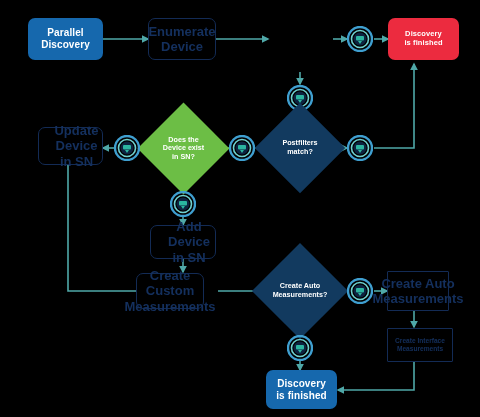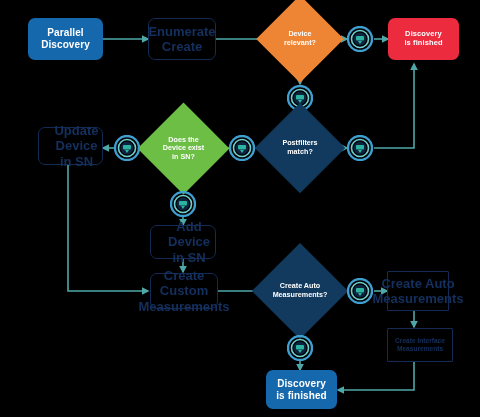--- a/index.html
+++ b/index.html
@@ -156,31 +156,24 @@
   <div class="node box box-filled-blue label-2line" style="left:28px; top:18px; width:75px; height:42px;">
     <div>
       <span>Parallel</span>
       <span>Discovery</span>
     </div>
   </div>
 
   <div class="node box box-outline label-2line" style="left:148px; top:18px; width:68px; height:42px;">
     <div>
       <span>Enumerate</span>
-      <span>Create</span>
-    </div>
-  </div>
-
-  <div class="diamond d-orange" style="left:269px; top:8px; width:62px; height:62px;">
-    <div class="shape"></div>
-    <div class="dlabel label-2line">
       <span>Device</span>
-      <span>relevant?</span>
-    </div>
-  </div>
+    </div>
+  </div>
+
 
   <div class="nodeicon" style="left:347px; top:26px;">
     <svg width="26" height="26" viewBox="0 0 26 26">
       <circle cx="13" cy="13" r="12" fill="none" stroke="#3f9fd0" stroke-width="2.4"></circle>
       <circle cx="13" cy="13" r="8.5" fill="none" stroke="#6fd0cf" stroke-width="1.6"></circle>
       <circle cx="13" cy="13" r="6.5" fill="#0d2340"></circle>
       <rect x="9" y="10" width="8" height="4.4" rx="1" fill="#2bb5a0"></rect>
       <path d="M 11 15 L 15 15 L 13 18 Z" fill="#2bb5a0"></path>
     </svg>
   </div>
@@ -266,21 +259,21 @@
     </svg>
   </div>
 
   <div class="node box box-outline label-2line" style="left:150px; top:225px; width:66px; height:34px;padding-left:12px;">
     <div>
       <span>Add Device</span>
       <span>in SN</span>
     </div>
   </div>
 
-  <div class="node box box-outline label-2line" style="left:150px; top:273px; width:68px; height:36px;">
+  <div class="node box box-outline label-2line" style="left:136px; top:273px; width:68px; height:36px;">
     <div>
       <span>Create Custom</span>
       <span>Measurements</span>
     </div>
   </div>
 
   <div class="diamond d-navy" style="left:266px; top:257px; width:68px; height:68px;">
     <div class="shape"></div>
     <div class="dlabel label-2line">
       <span>Create Auto</span>

